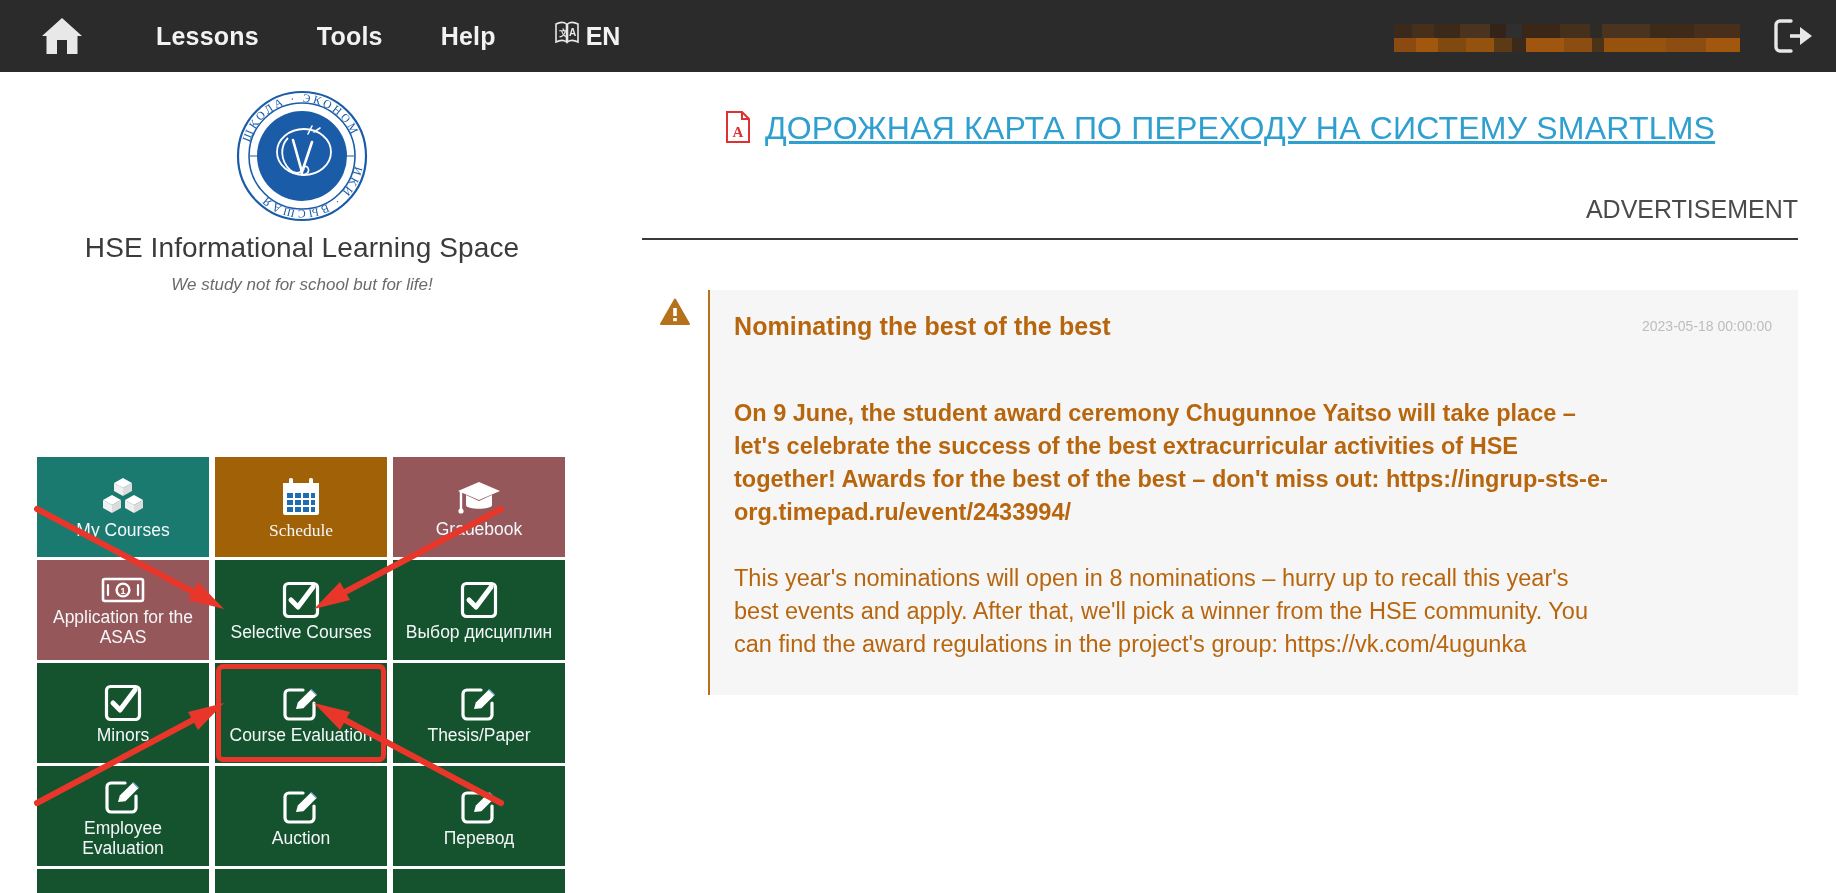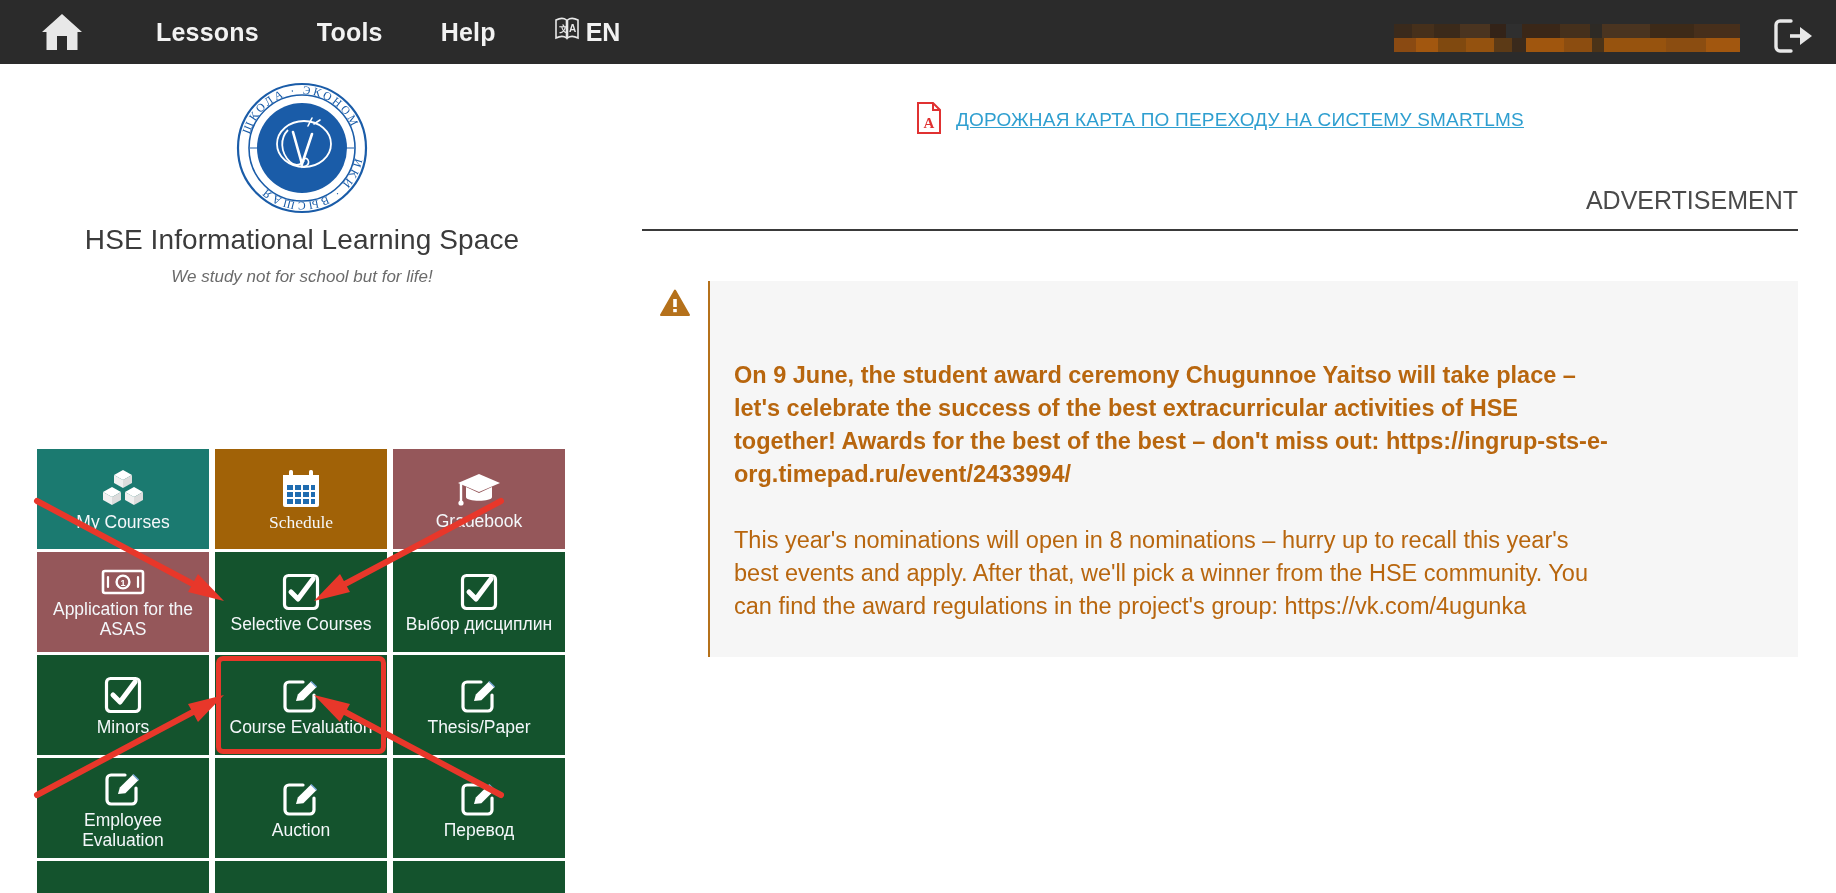--- a/index.html
+++ b/index.html
@@ -12,21 +12,21 @@
     width: 1836px;
     height: 893px;
     overflow: hidden;
     font-family: "Liberation Sans", sans-serif;
     color: #333333;
     position: relative;
   }
 
   
   #topnav {
-    height: 64px;
+    height: 72px;
     background: #2b2b2b;
     display: flex;
     align-items: center;
     position: relative;
   }
   .nav-home {
     width: 72px;
     height: 75px;
     display: flex;
     align-items: center;
@@ -175,21 +175,21 @@
   
   #pdf-link-row {
     display: flex;
     align-items: center;
     justify-content: center;
     gap: 14px;
     padding-top: 38px;
   }
   #pdf-link {
     color: #2f9fd0;
-    font-size: 19px;
+    font-size: 32px;
     text-decoration: underline;
     letter-spacing: .2px;
     cursor: pointer;
     white-space: nowrap;
   }
   #ad-header {
     margin-top: 48px;
     margin-left: 38px;
     margin-right: 38px;
     text-align: right;
@@ -531,18 +531,22 @@
         <span>
           <svg width="30" height="28" viewBox="0 0 30 28" aria-hidden="true">
             <path d="M15 1.5 L29 26 L1 26 Z" fill="#b5711b" stroke="#b5711b" stroke-width="2" stroke-linejoin="round"></path>
             <rect x="13.2" y="10" width="3.6" height="8" fill="#ffffff"></rect>
             <rect x="13.2" y="20" width="3.6" height="3.2" fill="#ffffff"></rect>
           </svg>
         </span>
       </div>
 
       <div id="announcement-card">
+        <div id="ann-head">
+          <div id="ann-title">Nominating the best of the best</div>
+          <div id="ann-time">2023-05-18 00:00:00</div>
+        </div>
         <p class="ann-para" id="ann-p1">On 9 June, the student award ceremony Chugunnoe Yaitso will take place – let's celebrate the success of the best extracurricular activities of HSE together! Awards for the best of the best – don't miss out: https://ingrup-sts-e-org.timepad.ru/event/2433994/</p>
         <p class="ann-para" id="ann-p2">This year's nominations will open in 8 nominations – hurry up to recall this year's best events and apply. After that, we'll pick a winner from the HSE community. You can find the award regulations in the project's group: https://vk.com/4ugunka</p>
       </div>
     </div>
   </div>
 </div>
 
 </body></html>

